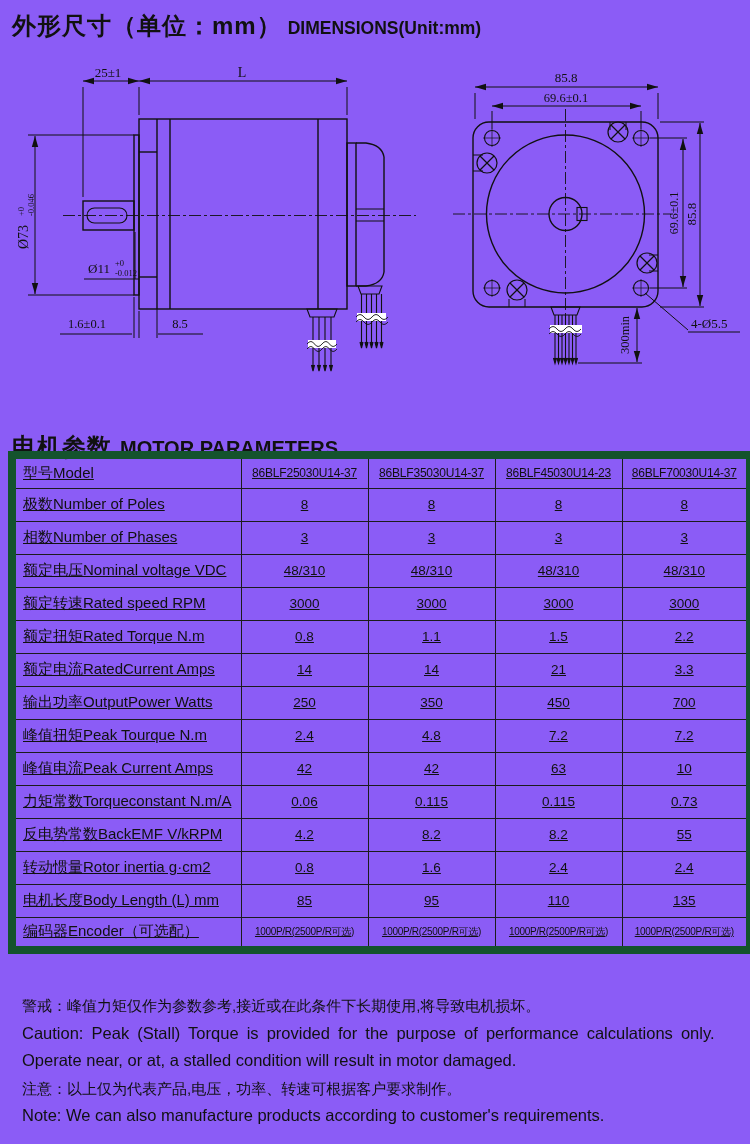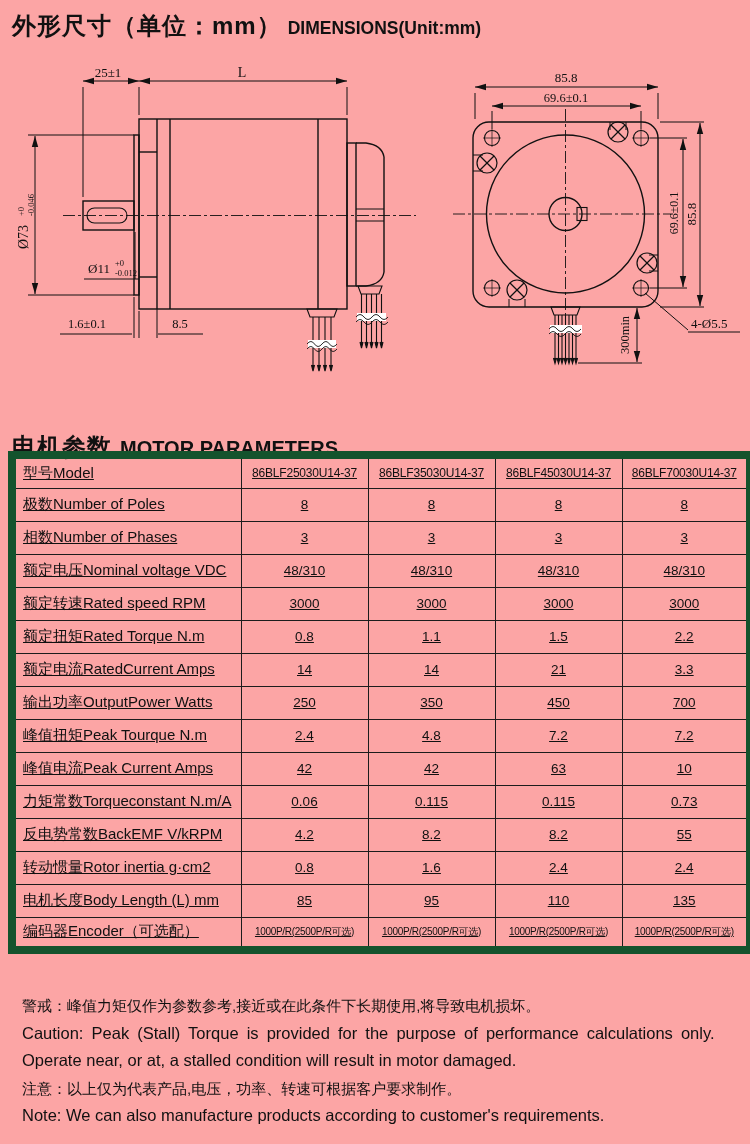--- a/index.html
+++ b/index.html
@@ -1,18 +1,18 @@
 <!DOCTYPE html>
 <html><head>
 <meta charset="utf-8">
 <style>
   * { margin:0; padding:0; box-sizing:border-box; }
   html,body { background:#ffffff; }
   body { font-family:"Liberation Sans", sans-serif; color:#111; }
-  .page { position:relative; width:750px; height:1144px; background:#fca5a5; overflow:hidden; }
+  .page { position:relative; width:750px; height:1144px; background:#8b5cf6; overflow:hidden; }
 
   .main-title { position:absolute; left:12px; top:10px; display:flex; align-items:baseline; gap:6px; white-space:nowrap; }
   .main-title .zh { font-size:24px; font-weight:bold; letter-spacing:1px; }
   .main-title .en { font-size:17.5px; font-weight:bold; }
 
   .section-title { position:absolute; left:12px; top:392px; display:flex; align-items:baseline; gap:8px; white-space:nowrap;margin-top:39px; }
   .section-title .zh { font-size:24px; font-weight:bold; letter-spacing:1px; }
   .section-title .en { font-size:20px; font-weight:bold; }
 
   svg.drawing { position:absolute; }
@@ -260,21 +260,21 @@
         <col style="width:127px">
         <col style="width:127px">
         <col style="width:127px">
         <col style="width:128px">
     </colgroup>
     <tbody id="param-tbody">
         <tr class="model-row">
           <td class="lbl">型号Model</td>
           <td class="val">86BLF25030U14-37</td>
           <td class="val">86BLF35030U14-37</td>
-          <td class="val">86BLF45030U14-37</td>
+          <td class="val">86BLF45030U14-23</td>
           <td class="val">86BLF70030U14-37</td>
         </tr>
         <tr>
           <td class="lbl">极数Number of Poles</td>
           <td class="val">8</td>
           <td class="val">8</td>
           <td class="val">8</td>
           <td class="val">8</td>
         </tr>
         <tr>

